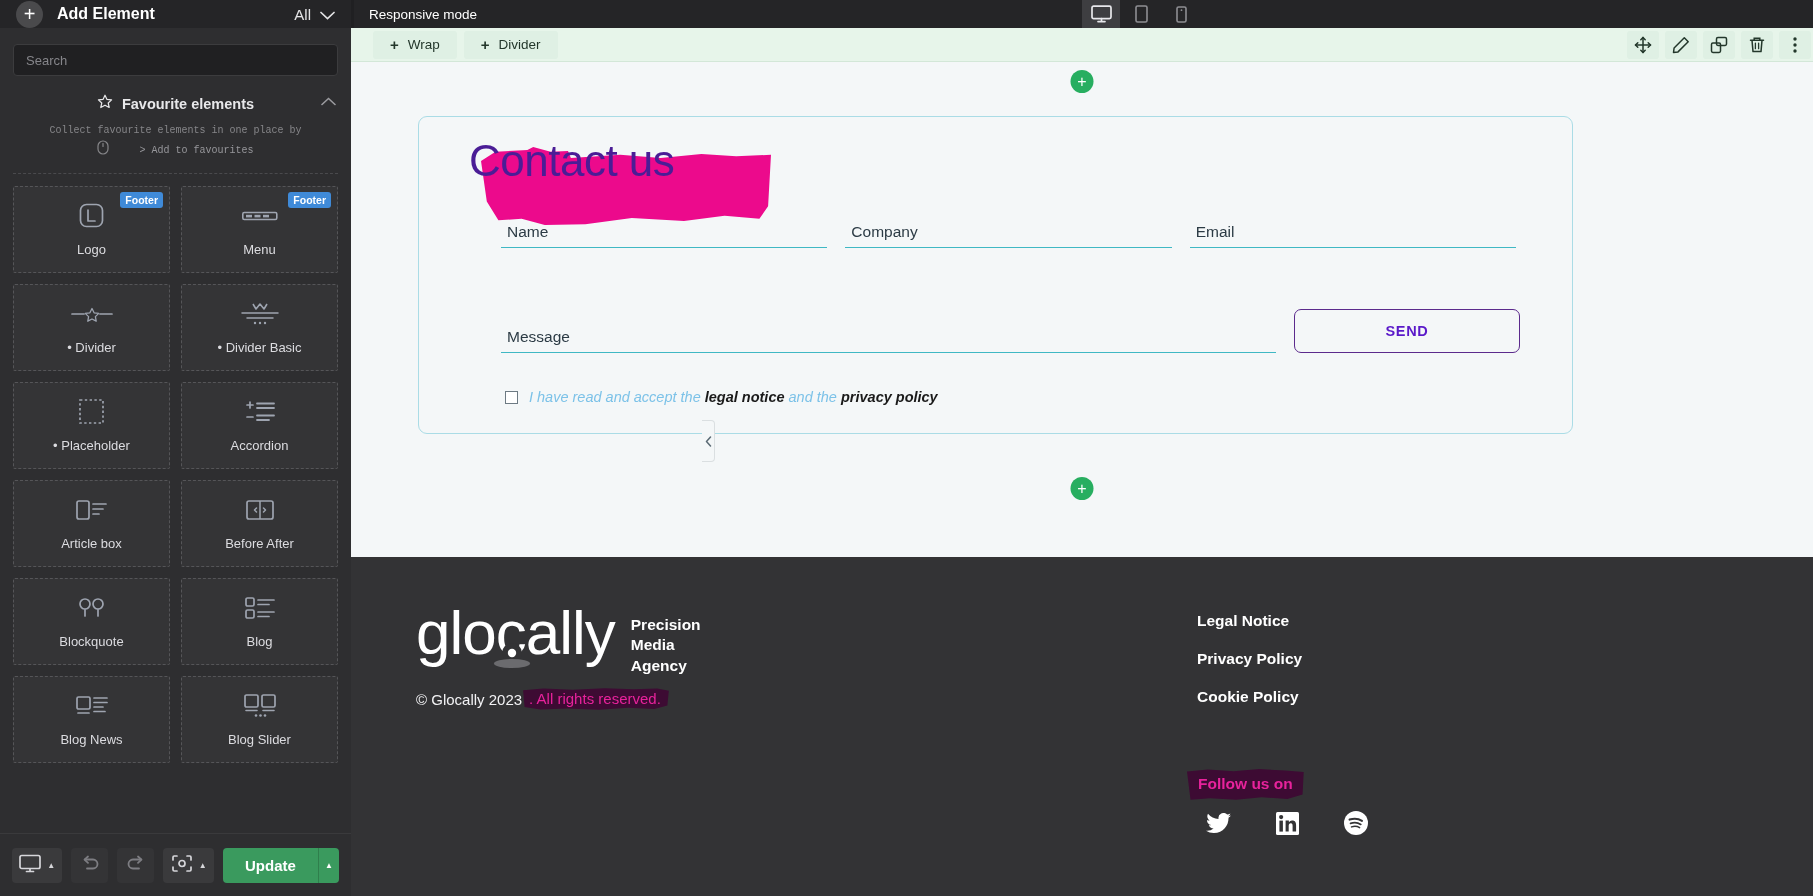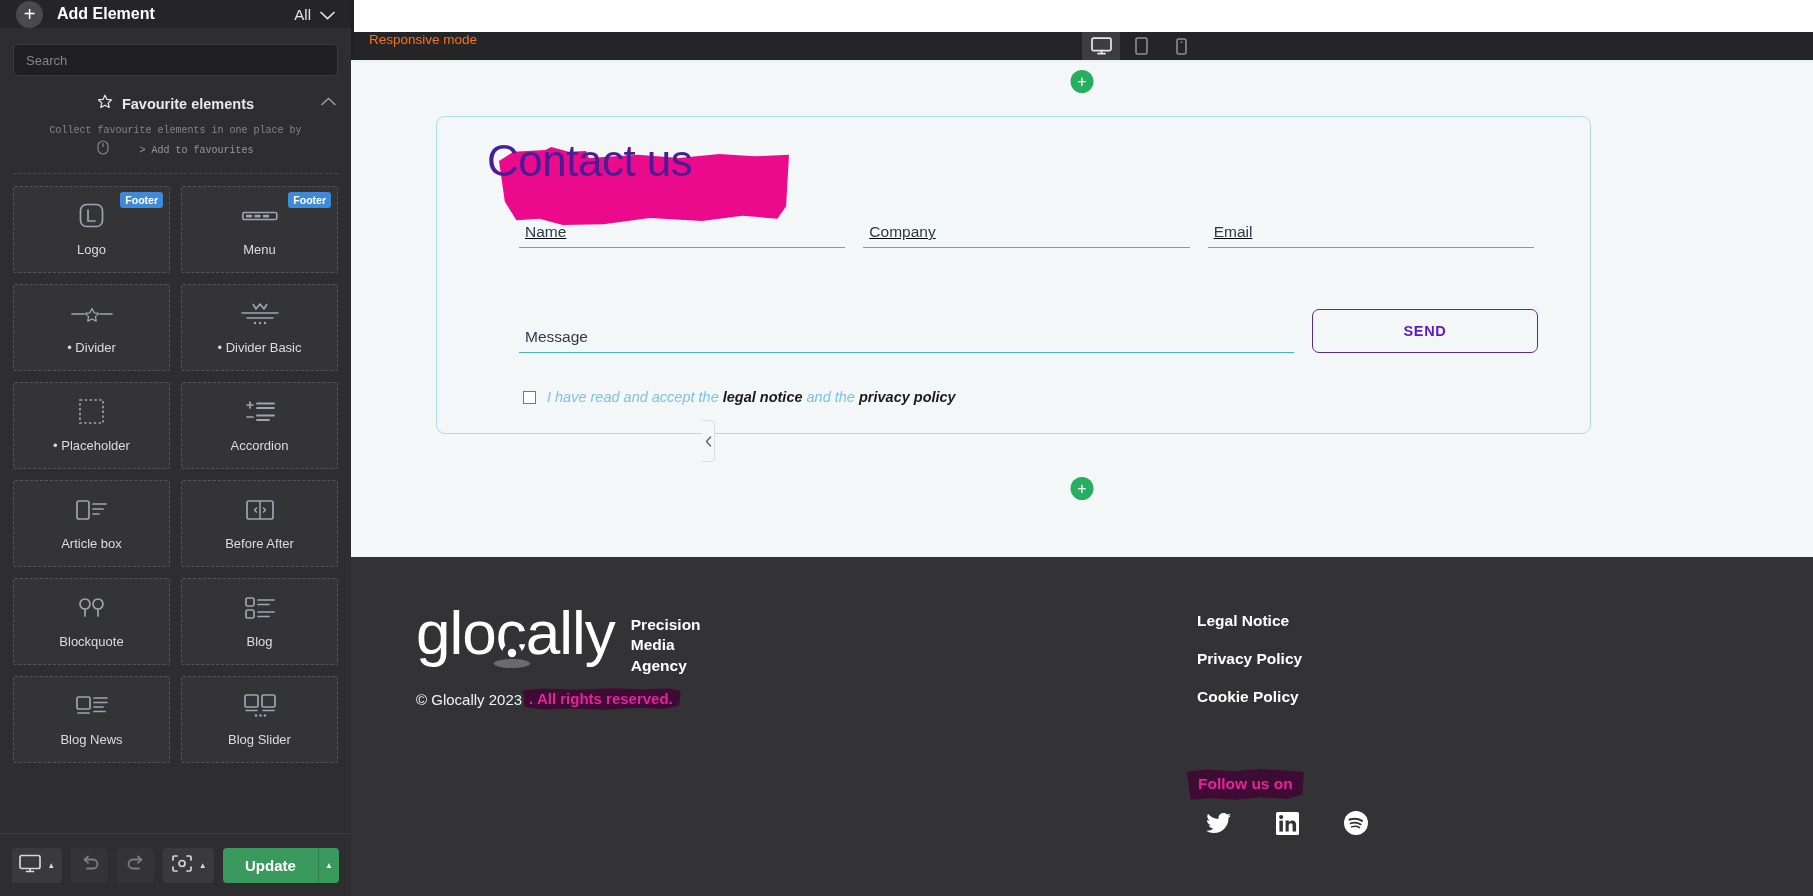--- a/index.html
+++ b/index.html
@@ -138,23 +138,23 @@
     border-left: 1px solid #2f7f4c;
     height: 100%; width: 26px;
     display: flex; align-items: center; justify-content: center;
     color: #fff; font-size: 8px;
   }
 
   
   .editor { flex: 1 1 auto; position: relative; height: 896px; background: #fff; }
   .topbar {
     height: 28px; background: #252527;
-    display: flex; align-items: flex-start;
+    display: flex; align-items: center;
     padding: 0 18px;
-    color: #f97316; font-size: 13.5px; margin-top: 32px;
+    color: #ffffff; font-size: 13.5px;
   }
   .device-group { margin-left: auto; display: flex; align-items: center; gap: 2px; margin-right: 595px;}
   .device-btn {
     width: 38px; height: 28px;
     display: flex; align-items: center; justify-content: center;
     color: #e8e8ec; cursor: pointer;
   }
   .device-btn.active { background: #3e3e41; }
   .device-btn.dim { color: #8e8e93; }
 
@@ -194,21 +194,20 @@
   }
   .add-top { top: 8px; }
   .add-mid { top: 415px; }
 
   .form-block {
     position: absolute; left: 67px; top: 54px;
     width: 1155px; height: 318px;
     border: 1px solid #aadce6;
     border-radius: 9px;
     background: #f4f7f8;
-    margin-left: 18px;
   }
   .contact-head {
     position: absolute; left: 28px; top: 18px;
     font-size: 44px; font-weight: 400;
     color: #4a1d96;
     letter-spacing: -0.5px;
     line-height: 1;
     padding: 4px 8px 6px 22px;
   }
   .marker {
@@ -225,21 +224,20 @@
 
   .fields-row {
     position: absolute; left: 82px; top: 106px;
     width: 1015px;
     display: flex; gap: 18px;
   }
   .field {
     flex: 1 1 0;
     border-bottom: 1.5px solid #3fb8c4;
     padding: 0 0 6px 6px;
-    text-decoration: underline;
   }
   .field .flabel { color: #2c3b45; font-size: 15.5px; }
 
   .row2 { position: absolute; left: 82px; top: 192px; width: 1015px; display: flex; gap: 18px; align-items: flex-end;}
   .msg-field {
     flex: 0 0 775px;
     border-bottom: 1.5px solid #3fb8c4;
     padding: 0 0 6px 6px;
     height: 42px;
     display: flex; align-items: flex-end;
@@ -304,21 +302,21 @@
   .hl-dark {
     position: relative; color: #e8229c; margin-left: 1px;
     padding: 2px 8px 3px 6px; display: inline-block;
   }
   .hl-dark::before {
     content: ""; position: absolute; inset: 0;
     background: #3d0b33; z-index: 0;
     clip-path: polygon(0% 10%, 14% 2%, 34% 8%, 56% 1%, 76% 6%, 92% 2%, 100% 12%,
       99% 80%, 90% 96%, 72% 90%, 52% 99%, 30% 93%, 12% 98%, 1% 86%);
   }
-  .hl-dark span { position: relative; z-index: 1; font-weight: bold; }
+  .hl-dark span { position: relative; z-index: 1; }
 
   .foot-links {
     position: absolute; left: 846px; top: 55px;
     display: flex; flex-direction: column; gap: 20px;
   }
   .foot-link { color: #fff; font-size: 15.5px; font-weight: bold; cursor: pointer; }
 
   .follow-wrap { position: absolute; left: 836px; top: 212px; }
   .follow-hl {
     position: relative; display: inline-block;

